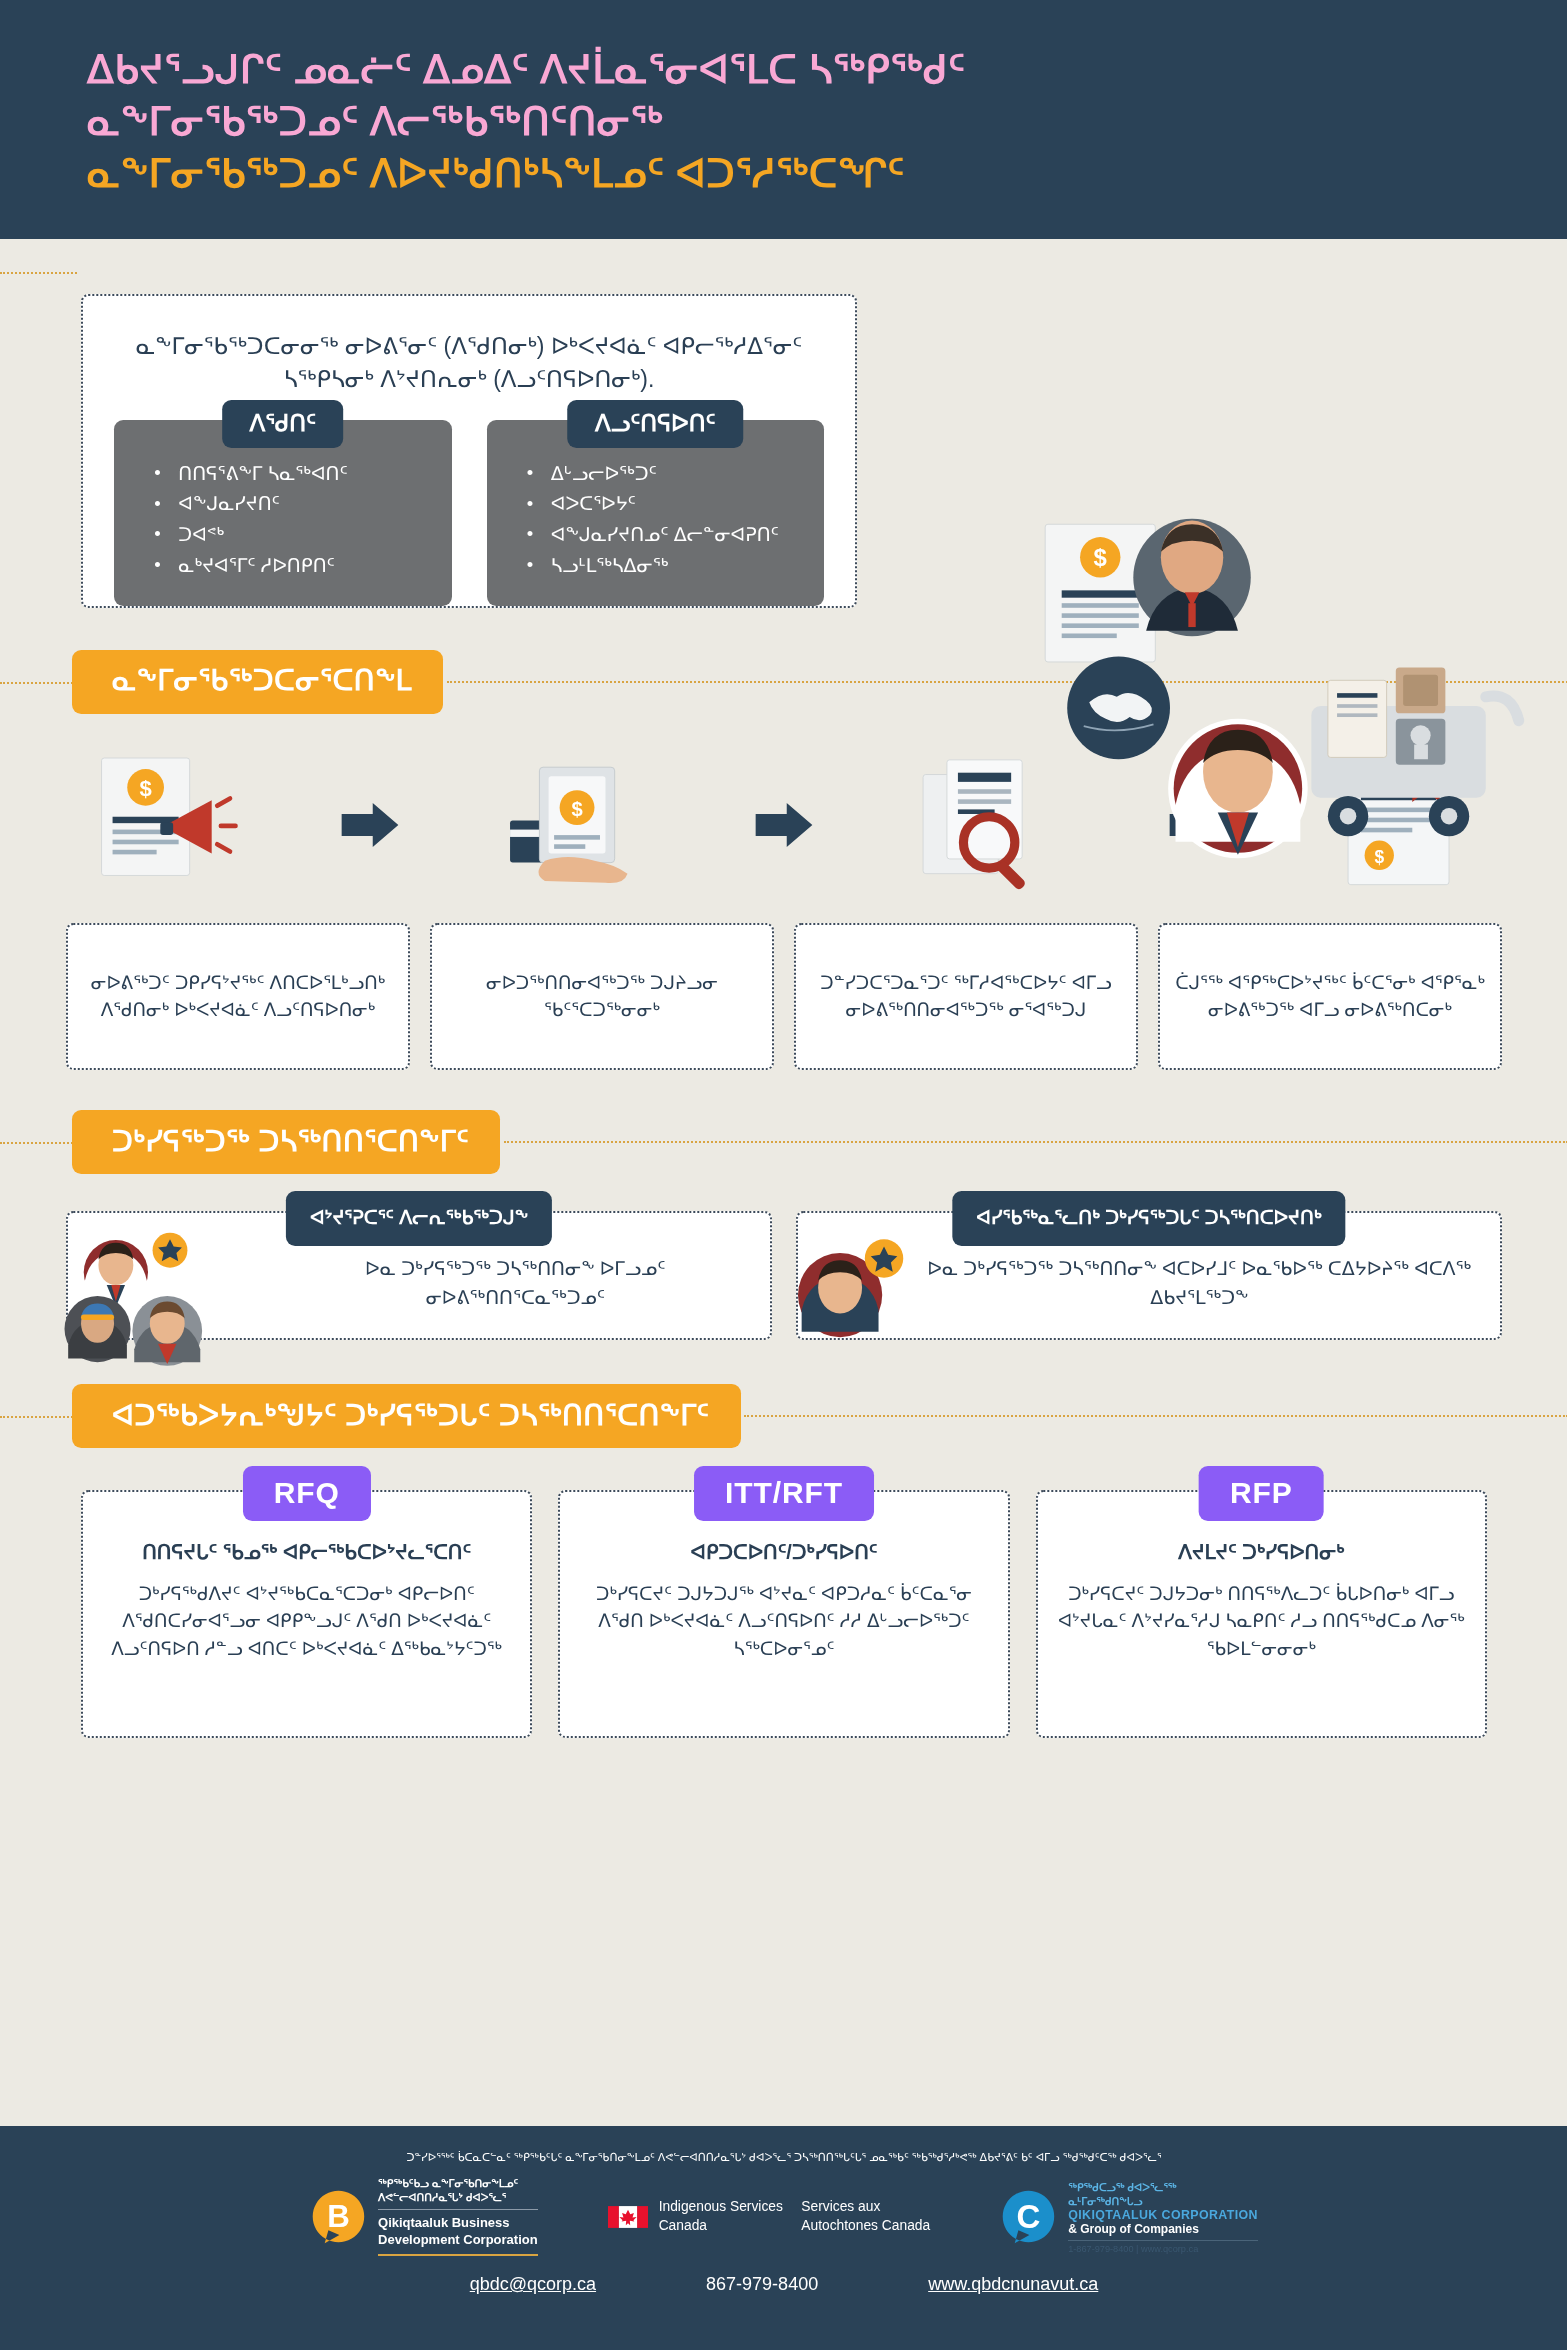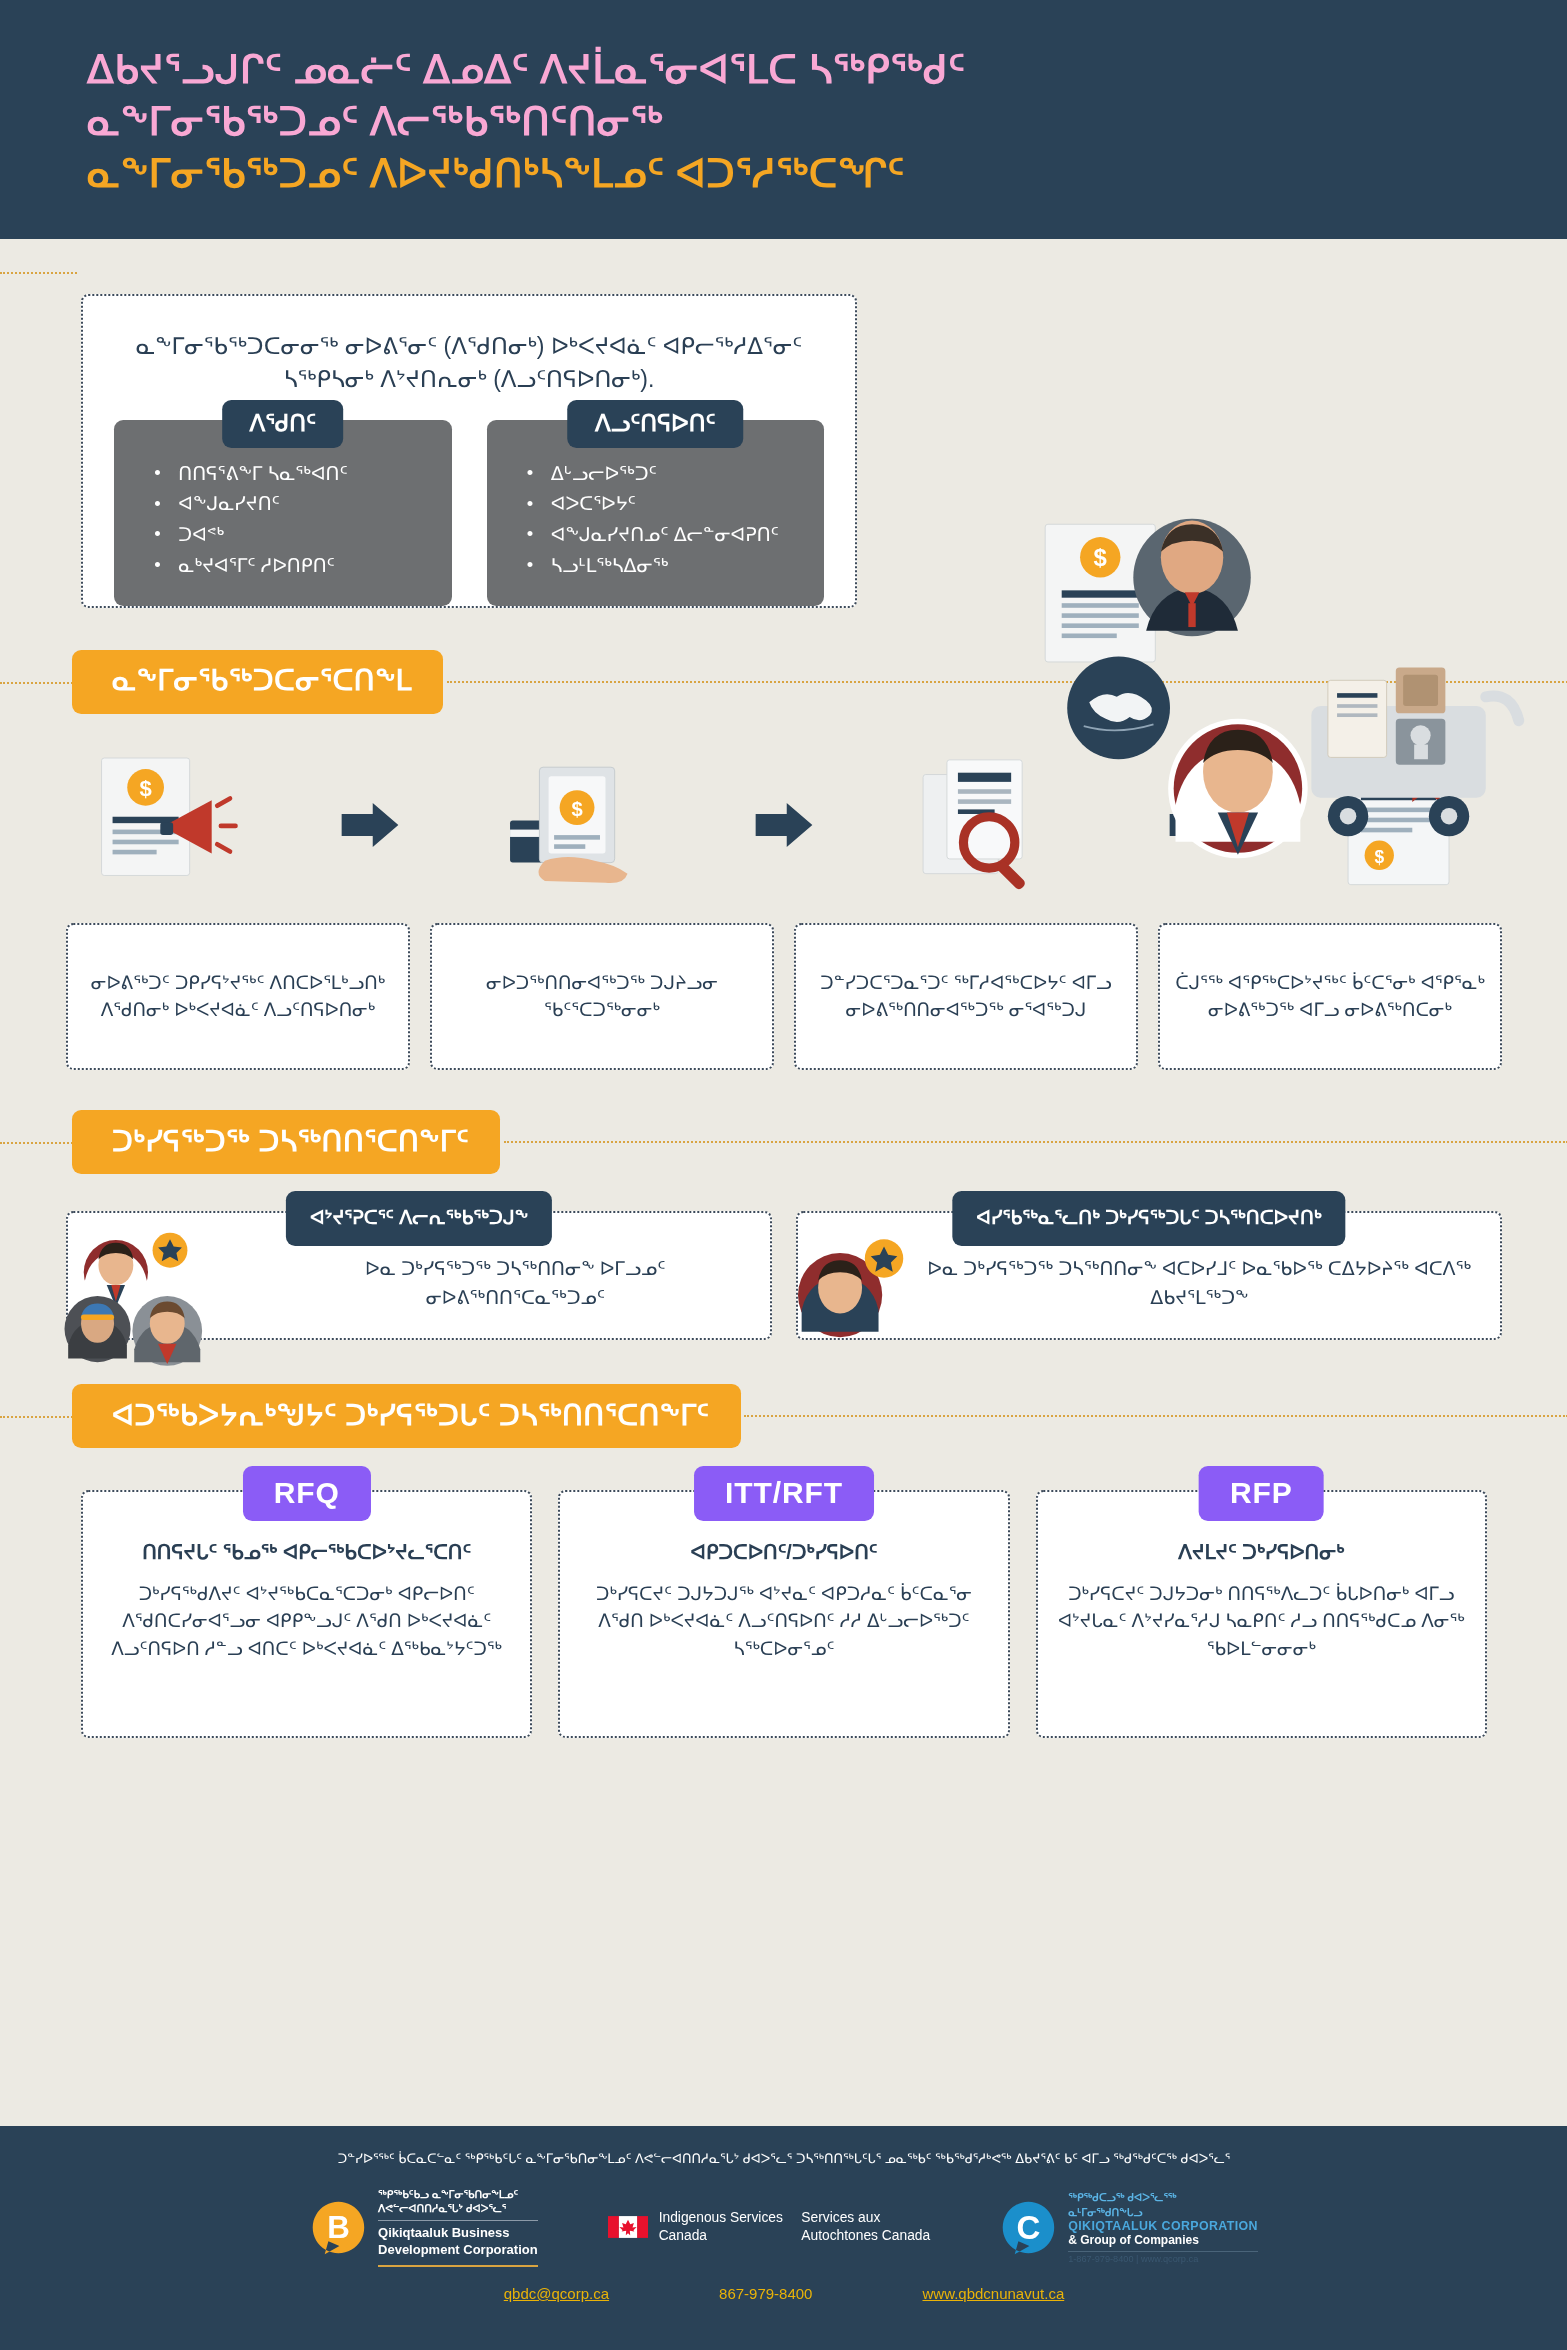--- a/index.html
+++ b/index.html
@@ -248,24 +248,24 @@
   .footer {
     position: absolute;
     left: 0; bottom: 0;
     width: 100%;
     background: #2a4257;
     padding: 24px 37px 27.5px 37px;
     height: 225px;
   }
   .footer-note {
     color: #ffffff;
-    font-size: 13px;
+    font-size: 11px;
     text-align: center;
     line-height: 1.4;
-    margin-bottom: 20px;
+    margin-bottom: 12px;
   }
   .logo-row {
     display: flex;
     align-items: center;
     justify-content: center;
     gap: 70px;
     margin-bottom: 18.4px;
   }
   .logo-blk { display: flex; align-items: center; gap: 11px; }
   .qbdc-text .syl { color: #ffffff; font-size: 10.6px; line-height: 1.32; font-weight: bold;}
@@ -279,22 +279,22 @@
   .qc-text .en3 { color: #ffffff; font-size: 12px; font-weight: bold; }
   .qc-rule { border-top: 0.9px solid #4a6479; margin: 3.7px 0 2.8px 0; }
   .qc-text .tiny { color: #3a5770; font-size: 9.2px; }
   .contact-row {
     display: flex;
     align-items: center;
     justify-content: center;
     gap: 110px;
   }
   .contact-row a, .contact-row span {
-    color: #eab308;
-    font-size: 15px;
+    color: #ffffff;
+    font-size: 18px;
     text-decoration: none;
   }
   .contact-row a { text-decoration: underline; }
 </style>
 </head>
 <body>
 
 <div class="header">
   <div class="title-line">ᐃᑲᔪᕐᓗᒍᒋᑦ ᓄᓇᓖᑦ ᐃᓄᐃᑦ ᐱᔪᒫᓇᕐᓂᐊᕐᒪᑕ ᓴᖅᑭᖅᑯᑦ</div>
   <div class="title-line">ᓇᖕᒥᓂᖃᖅᑐᓄᑦ ᐱᓕᖅᑲᖅᑎᑦᑎᓂᖅ</div>

